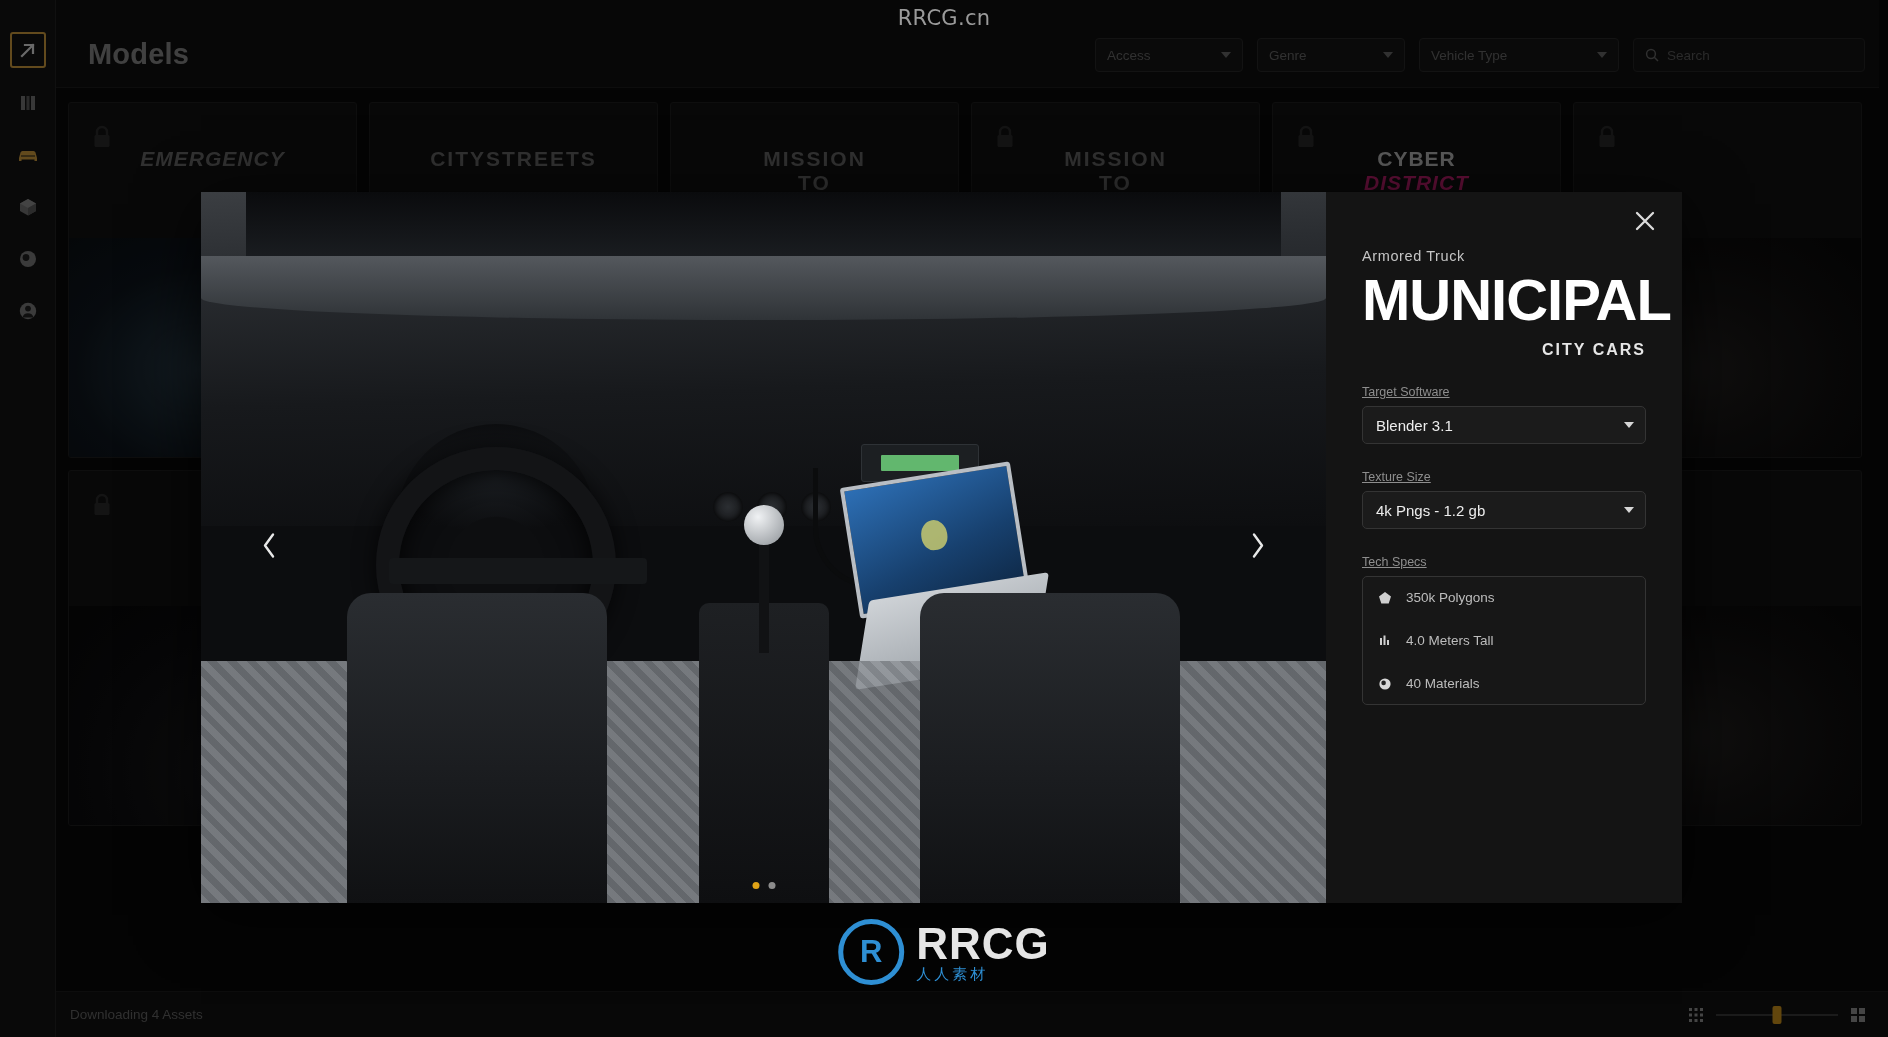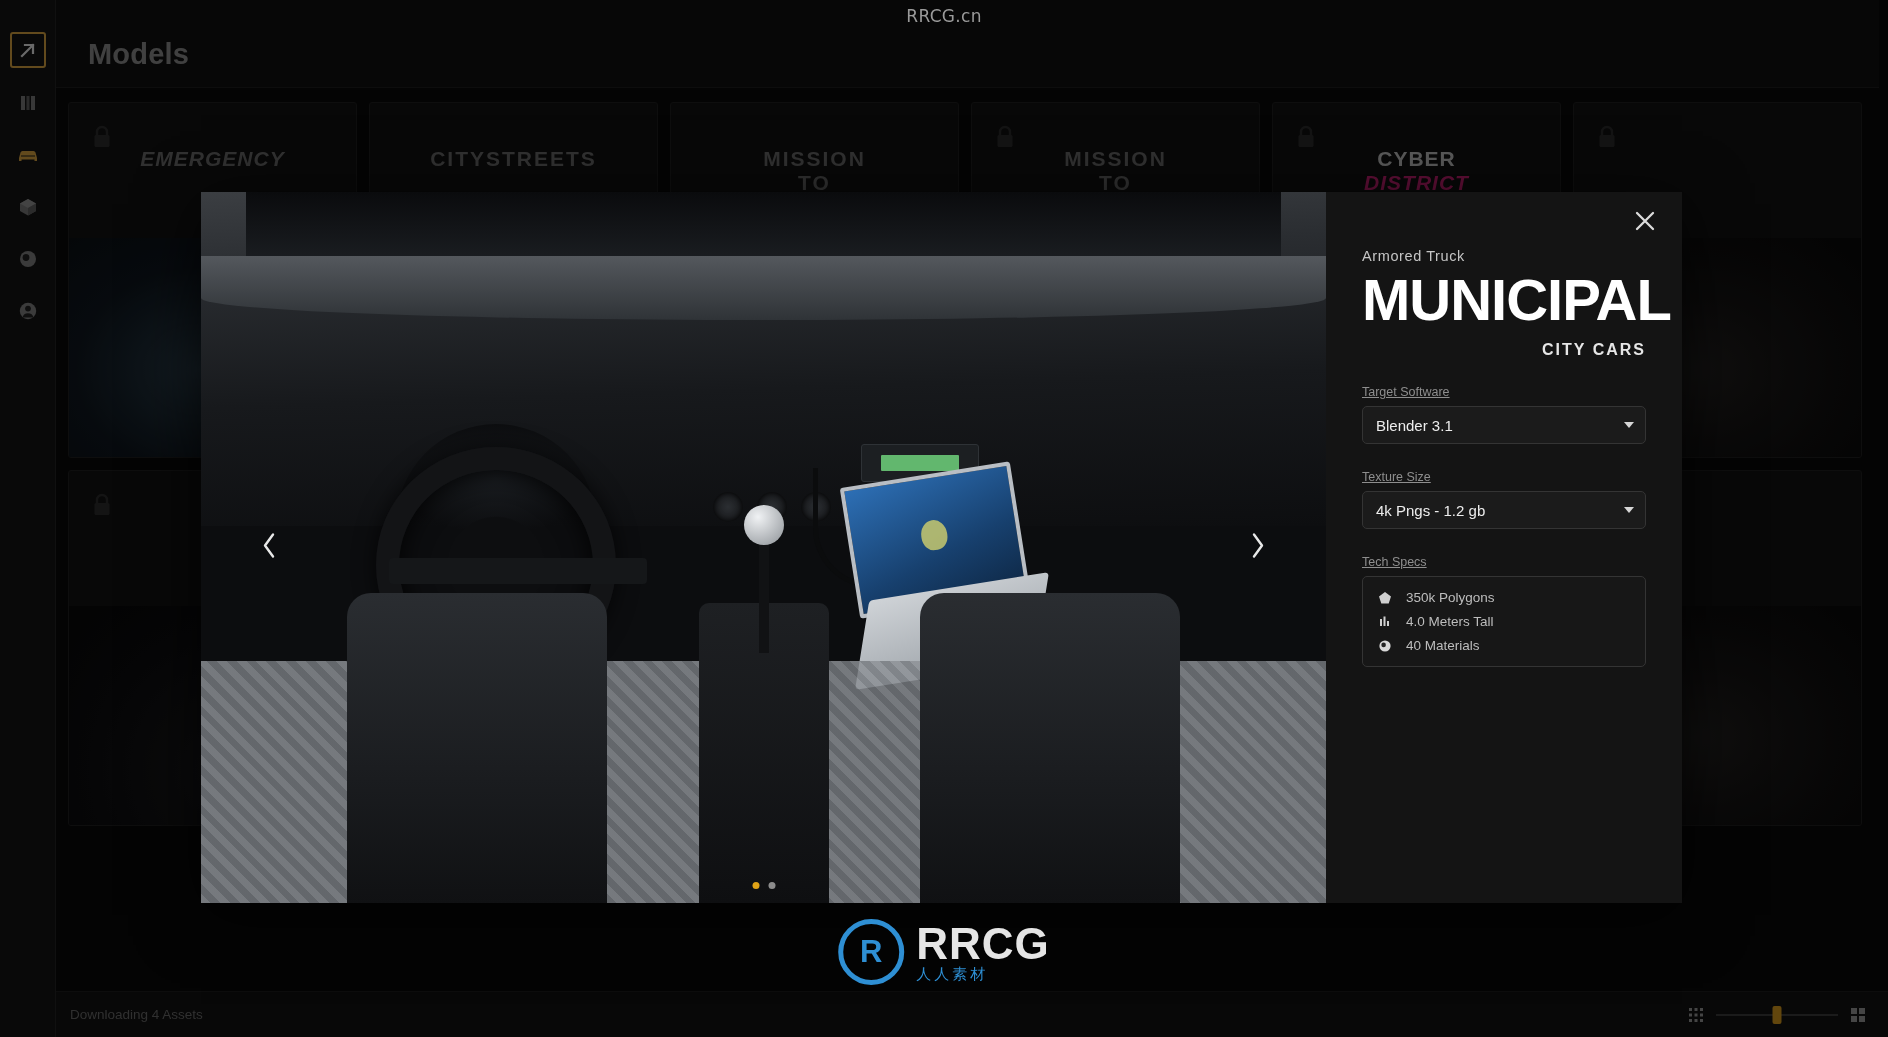--- a/index.html
+++ b/index.html
@@ -7,21 +7,21 @@
     width: 1888px; height: 1037px;
     background: #0a0a0a;
     font-family: "Liberation Sans", sans-serif;
     overflow: hidden;
   }
   #app { position: relative; width: 1888px; height: 1037px; background: #0b0b0b; }
 
   
   .wm-top {
     position: absolute; top: 6px; left: 0; width: 100%;
-    text-align: center; color: #9a9a9a; font-size: 17px;
+    text-align: center; color: #9a9a9a; font-size: 21px;
     letter-spacing: .3px; font-family: "DejaVu Sans", sans-serif;
     z-index: 60; pointer-events: none;
   }
 
   
   .sidebar {
     position: absolute; left: 0; top: 0; width: 56px; height: 1037px;
     background: #161616; border-right: 1px solid #242424;
     display: flex; flex-direction: column; align-items: center;
     padding-top: 32px; gap: 18px; z-index: 20;
@@ -230,21 +230,21 @@
   .cat { text-align: right; color: #e6e6e6; font-size: 16px; letter-spacing: 2px;
          font-weight: bold; margin-top: 14px; }
   .fld-label { color: #8e8e8e; font-size: 12.5px; margin: 26px 0 7px 0; text-decoration: underline; }
   .fld {
     height: 38px; background: #1b1b1b; border: 1px solid #343434; border-radius: 5px;
     display: flex; align-items: center; padding: 0 13px; color: #ededed; font-size: 15px;
     position: relative;
   }
   .specs {
     border: 1px solid #343434; border-radius: 5px; background: #171717;
-    padding: 13px 14px; display: flex; flex-direction: column; gap: 9px;
+    padding: 13px 14px; display: flex; flex-direction: column; gap: 28px;
   }
   .spec { display: flex; align-items: center; gap: 13px; color: #bdbdbd; font-size: 13.5px; }
   .spec .ic { width: 16px; display: flex; justify-content: center; }
   .dlwrap {
     position: absolute; left: 0; right: 0; bottom: 0; height: 118px;
     border-top: 1px solid #242424; display: flex; align-items: center; justify-content: center;
   }
   .dl-btn {
     width: 284px; height: 49px; background: #f5b320; border-radius: 5px;
     display: flex; align-items: center; justify-content: center;
@@ -308,20 +308,41 @@
       <svg width="20" height="20" viewBox="0 0 20 20">
         <circle cx="10" cy="10" r="8.2" fill="#c6c6c6"></circle>
         <circle cx="10" cy="7.6" r="2.9" fill="#2b2b2b"></circle>
         <path d="M4.4 16.6 a5.8 5.8 0 0 1 11.2 0 Z" fill="#2b2b2b"></path>
       </svg>
     </div>
   </div>
 
   <div class="topbar">
     <div class="page-title">Models</div>
+    <div class="filters">
+      <div class="sel">
+        <span>Access</span>
+        <span class="caret"></span>
+      </div>
+      <div class="sel">
+        <span>Genre</span>
+        <span class="caret"></span>
+      </div>
+      <div class="sel wide">
+        <span>Vehicle Type</span>
+        <span class="caret"></span>
+      </div>
+      <div class="searchbox">
+        <svg width="14" height="14" viewBox="0 0 14 14">
+          <circle cx="6" cy="6" r="4.4" stroke="#6a6a6a" stroke-width="1.5" fill="none"></circle>
+          <line x1="9.3" y1="9.3" x2="13" y2="13" stroke="#6a6a6a" stroke-width="1.5"></line>
+        </svg>
+        <span>Search</span>
+      </div>
+    </div>
   </div>
 
   <div class="grid" id="grid">
       <div class="card">
         <svg class="lock" width="22" height="24" viewBox="0 0 22 24">
           <path d="M6 10 V7 a5 5 0 0 1 10 0 V10" stroke="#4a4a4a" stroke-width="2.4" fill="none"></path>
           <rect x="3.5" y="10" width="15" height="12" rx="1.5" fill="#4a4a4a"></rect>
         </svg>
         <div class="cname ">EMERGENCY</div>
         <div class="thumb t-amb"></div>

